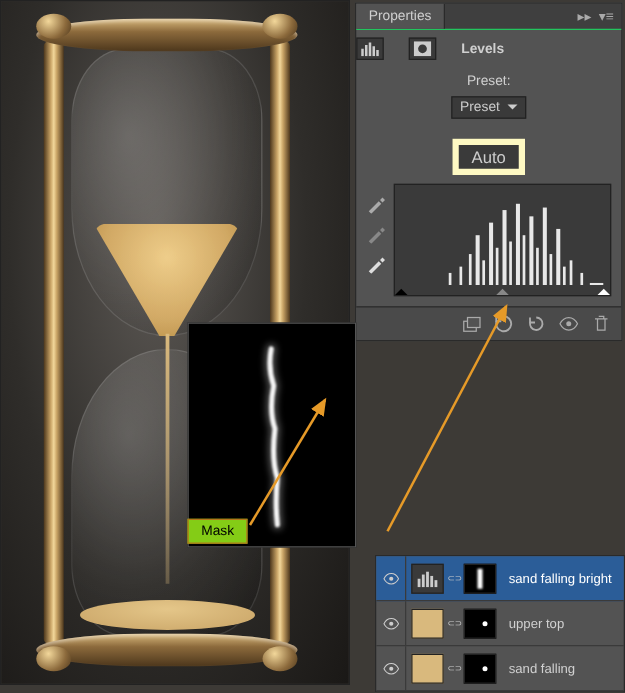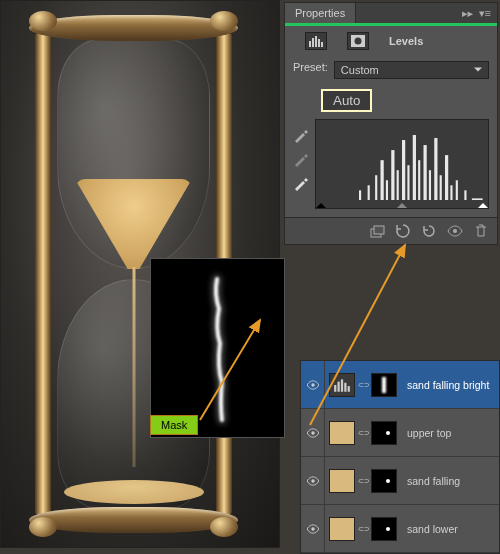--- a/index.html
+++ b/index.html
@@ -96,75 +96,76 @@
   .properties {
     position: absolute;
     right: 2px; top: 2px;
     width: 214px;
     background: #535353;
     border: 1px solid #2a2a2a;
   }
   .panel-header {
     display: flex;
     background: #3f3f3f;
-    border-bottom: 3px solid #22c55e;
+    border-bottom: 1px solid #22c55e;
   }
   .panel-tab {
     padding: 4px 10px;
     background: #535353;
     color: #d0d0d0;
     border-right: 1px solid #2a2a2a;
   }
   .panel-header-icons {
     margin-left: auto;
     display: flex;
     align-items: center;
     gap: 6px;
     padding-right: 6px;
     color: #aaa;
   }
   .adj-title-row {
     display: flex;
     align-items: center;
-    padding: 6px 20px;
+    padding: 6px 0;
     gap: 20px;
   }
   .mini-icon-box {
     width: 22px; height: 18px;
     background: #3a3a3a;
     border: 1px solid #222;
     display: flex;
     align-items: center;
     justify-content: center;
   }
   .preset-row, .channel-row {
     display: flex;
-    align-items: flex-start;
+    align-items: center;
     padding: 5px 8px;
     gap: 6px;
+    flex-direction: column;
   }
   .dropdown {
     flex: 1;
     background: #3a3a3a;
     border: 1px solid #222;
     padding: 2px 20px 2px 6px;
     position: relative;
     color: #ccc;
   }
   .dropdown::after {
     content: "";
     position: absolute;
     right: 6px; top: 50%;
     transform: translateY(-30%);
     border: 4px solid transparent;
     border-top-color: #ccc;
   }
   .auto-btn {
     background: #3a3a3a;
-    border: 2px solid #fef9c3;
+    border: 5px solid #fef9c3;
     padding: 2px 10px;
     color: #ccc;
   }
   .channel-row .dropdown { flex: 0 0 90px; }
   .histogram-area {
     display: flex;
     padding: 2px 8px 8px 8px;
     gap: 6px;
   }
   .eyedroppers {
@@ -221,21 +222,21 @@
     position: absolute;
     right: 0; bottom: 0;
     width: 200px;
     background: #535353;
     border: 1px solid #2a2a2a;
   }
   .layer-row {
     display: flex;
     align-items: center;
     border-bottom: 1px solid #3a3a3a;
-    height: 48px;
+    height: 36px;
   }
   .layer-row.selected { background: #2b5d98; color: #fff; }
   .vis-col {
     width: 24px;
     display: flex;
     justify-content: center;
     border-right: 1px solid #3a3a3a;
     height: 100%;
     align-items: center;
   }
@@ -354,21 +355,21 @@
       <svg width="14" height="12" viewBox="0 0 14 12">
           <rect x="0" y="0" width="14" height="12" fill="#ccc"></rect>
           <circle cx="7" cy="6" r="3.5" fill="#3a3a3a"></circle>
         </svg>
     </div>
     <span style="font-weight:bold">Levels</span>
   </div>
 
   <div class="preset-row">
     <span>Preset:</span>
-    <div class="dropdown">Custom</div>
+    <div class="dropdown">Preset</div>
   </div>
 
   <div class="channel-row">
     <div style="width:22px"></div>
     <button class="auto-btn">Auto</button>
   </div>
 
   <div class="histogram-area">
     <div class="eyedroppers">
       <div class="eyedropper"><svg viewBox="0 0 16 16">
@@ -491,34 +492,20 @@
           <circle cx="8" cy="6" r="2" fill="#ccc"></circle>
         </svg>
       </div>
       <div class="layer-thumbs">
         <div class="thumb"></div>
         <div class="link-icon" style="font-size: 7px;">⊂⊃</div>
         <div class="thumb mask dot"></div>
       </div>
       <div class="layer-name">sand falling</div>
     </div>
-    <div class="layer-row">
-      <div class="vis-col">
-        <svg width="14" height="10" viewBox="0 0 16 12">
-          <path d="M1 6c2-4 5-5 7-5s5 1 7 5c-2 4-5 5-7 5s-5-1-7-5z" fill="none" stroke="#ccc"></path>
-          <circle cx="8" cy="6" r="2" fill="#ccc"></circle>
-        </svg>
-      </div>
-      <div class="layer-thumbs">
-        <div class="thumb"></div>
-        <div class="link-icon" style="font-size: 7px;">⊂⊃</div>
-        <div class="thumb mask dot"></div>
-      </div>
-      <div class="layer-name">sand lower</div>
-    </div>
   </div>
 
 <div class="mask-inset">
   <svg viewBox="0 0 135 180">
     <path d="M67 20 q-3 15 2 30 q-4 20 1 35 q-3 25 2 40 q-2 20 0 38" stroke="#fff" stroke-width="4" fill="none" stroke-linecap="round" opacity="0.95" filter="blur(1px)"></path>
     <path d="M67 20 q-3 15 2 30 q-4 20 1 35 q-3 25 2 40 q-2 20 0 38" stroke="#fff" stroke-width="8" fill="none" stroke-linecap="round" opacity="0.35" filter="blur(3px)"></path>
   </svg>
 </div>
 <div class="mask-label">Mask</div>
 

